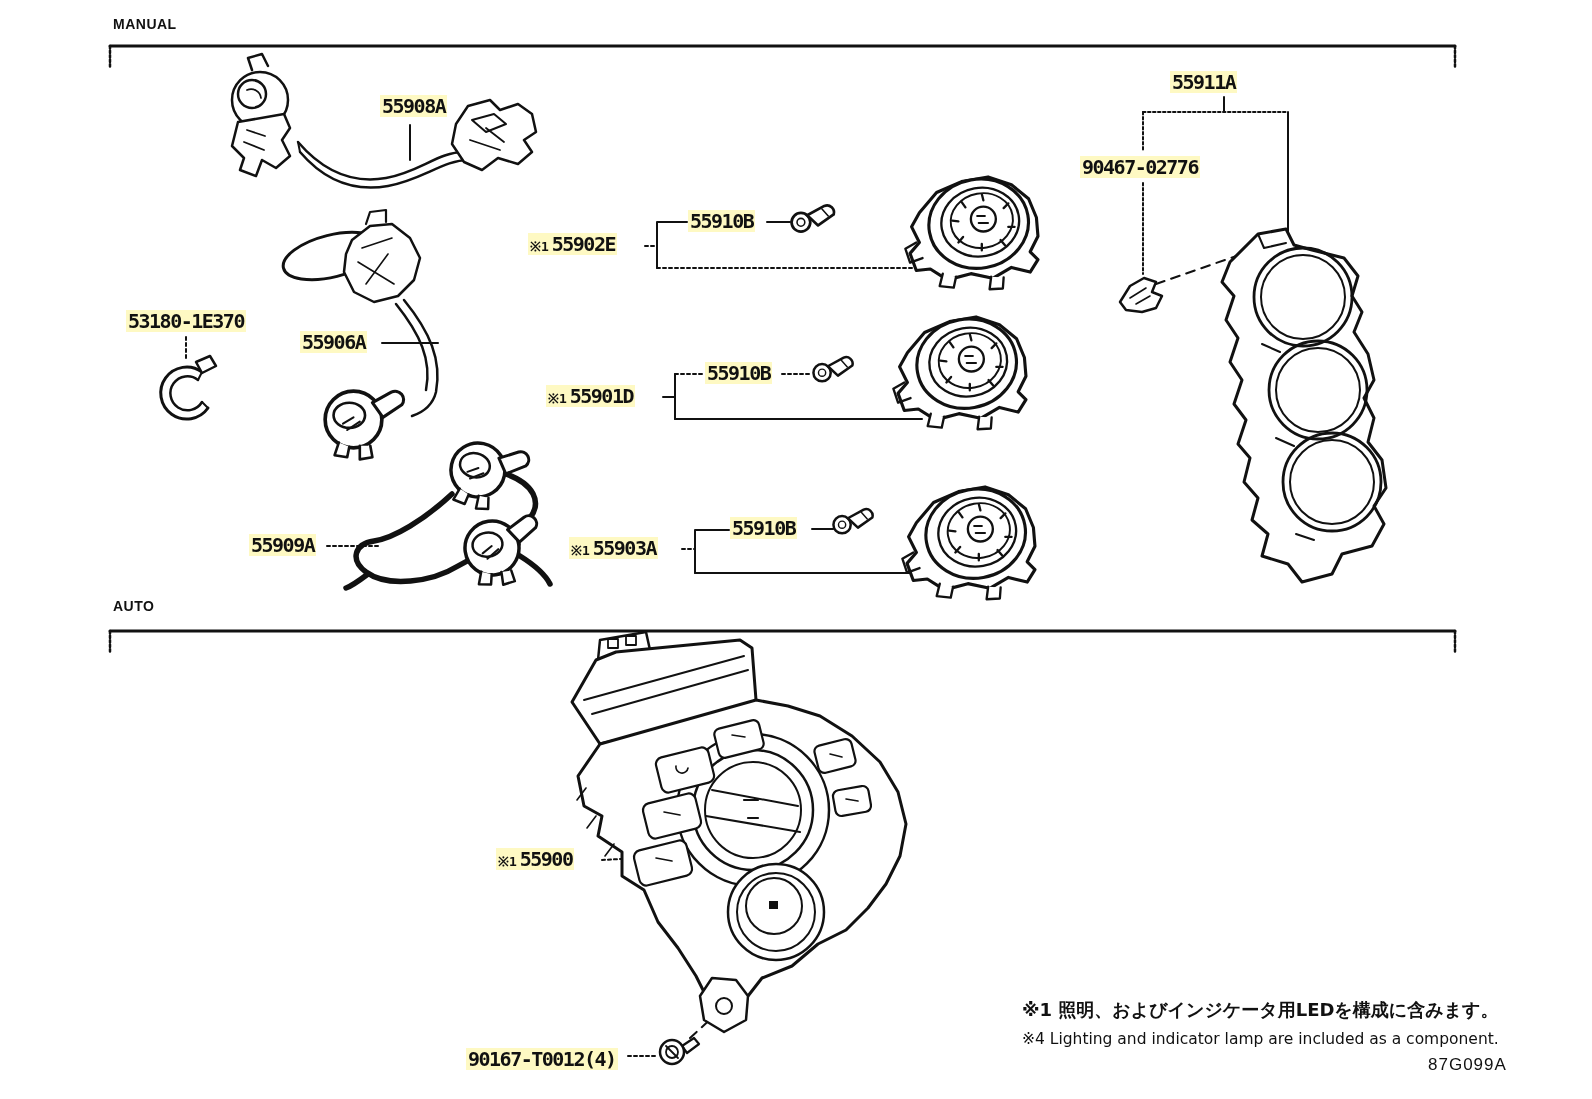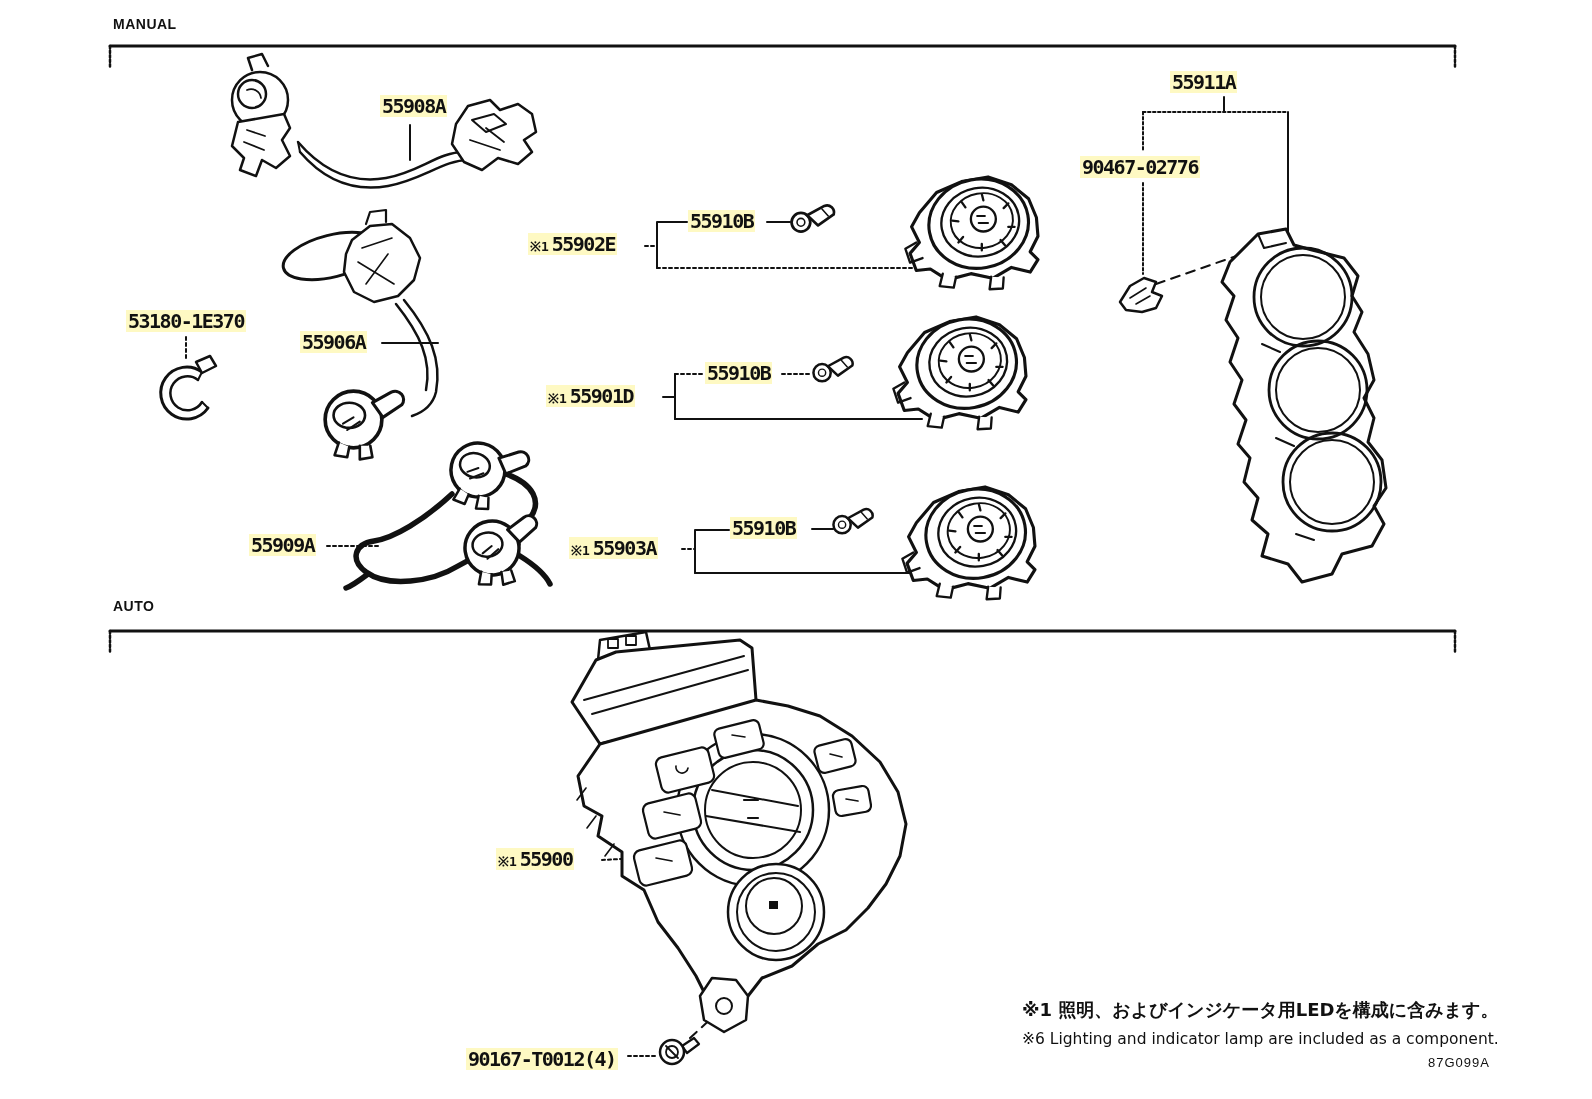--- a/index.html
+++ b/index.html
@@ -6,21 +6,21 @@
   .stage{position:relative;width:1592px;height:1099px;background:#fff;overflow:hidden;
          font-family:"DejaVu Sans", sans-serif;color:#111;}
   .art{position:absolute;left:0;top:0;}
   .lbl{position:absolute;white-space:nowrap;color:#111;}
   .sec{font-family:"Liberation Sans", sans-serif;font-weight:bold;font-size:14px;letter-spacing:.5px;}
   .pn{font-family:"DejaVu Sans Mono", monospace;font-weight:bold;font-size:20px;
       letter-spacing:-1.5px;background:#fef9c3;padding:0 2px;line-height:1.1;}
   .pn .pre{font-size:13px;letter-spacing:0;margin-right:3px;}
   .note{font-family:"DejaVu Sans", sans-serif;font-size:15.5px;margin-top:16px;}
   .note.jp{font-size:18px;font-weight:bold;}
-  .figcode{font-family:"Liberation Sans", sans-serif;font-size:13px;letter-spacing:1px;}
+  .figcode{font-family:"Liberation Sans", sans-serif;font-size:17px;letter-spacing:1px;}
   svg *{vector-effect:none;}
 </style>
 </head>
 <body>
 
 <div class="stage">
 
   <svg class="art" width="1592" height="1099" viewBox="0 0 1592 1099" fill="none" stroke="#111" stroke-linecap="round" stroke-linejoin="round">
 
     <defs>
@@ -251,16 +251,16 @@
   <div class="lbl pn" style="left:126px;top:310px">53180-1E370</div>
   <div class="lbl pn" style="left:300px;top:331px">55906A</div>
   <div class="lbl pn" style="left:249px;top:534px">55909A</div>
 
   <div class="lbl pn" style="left:496px;top:848px">
     <span class="pre">※1</span><span>55900</span>
   </div>
   <div class="lbl pn" style="left:466px;top:1048px">90167-T0012(4)</div>
 
   <div class="lbl note jp" style="left:1022px;top:982px">※1 照明、およびインジケータ用LEDを構成に含みます。</div>
-  <div class="lbl note" style="left:1022px;top:1014px">※6 Lighting and indicator lamp are included as a component.</div>
+  <div class="lbl note" style="left:1022px;top:1014px">※4 Lighting and indicator lamp are included as a component.</div>
   <div class="lbl figcode" style="left:1428px;top:1055px">87G099A</div>
 
 </div>
 
 </body></html>

